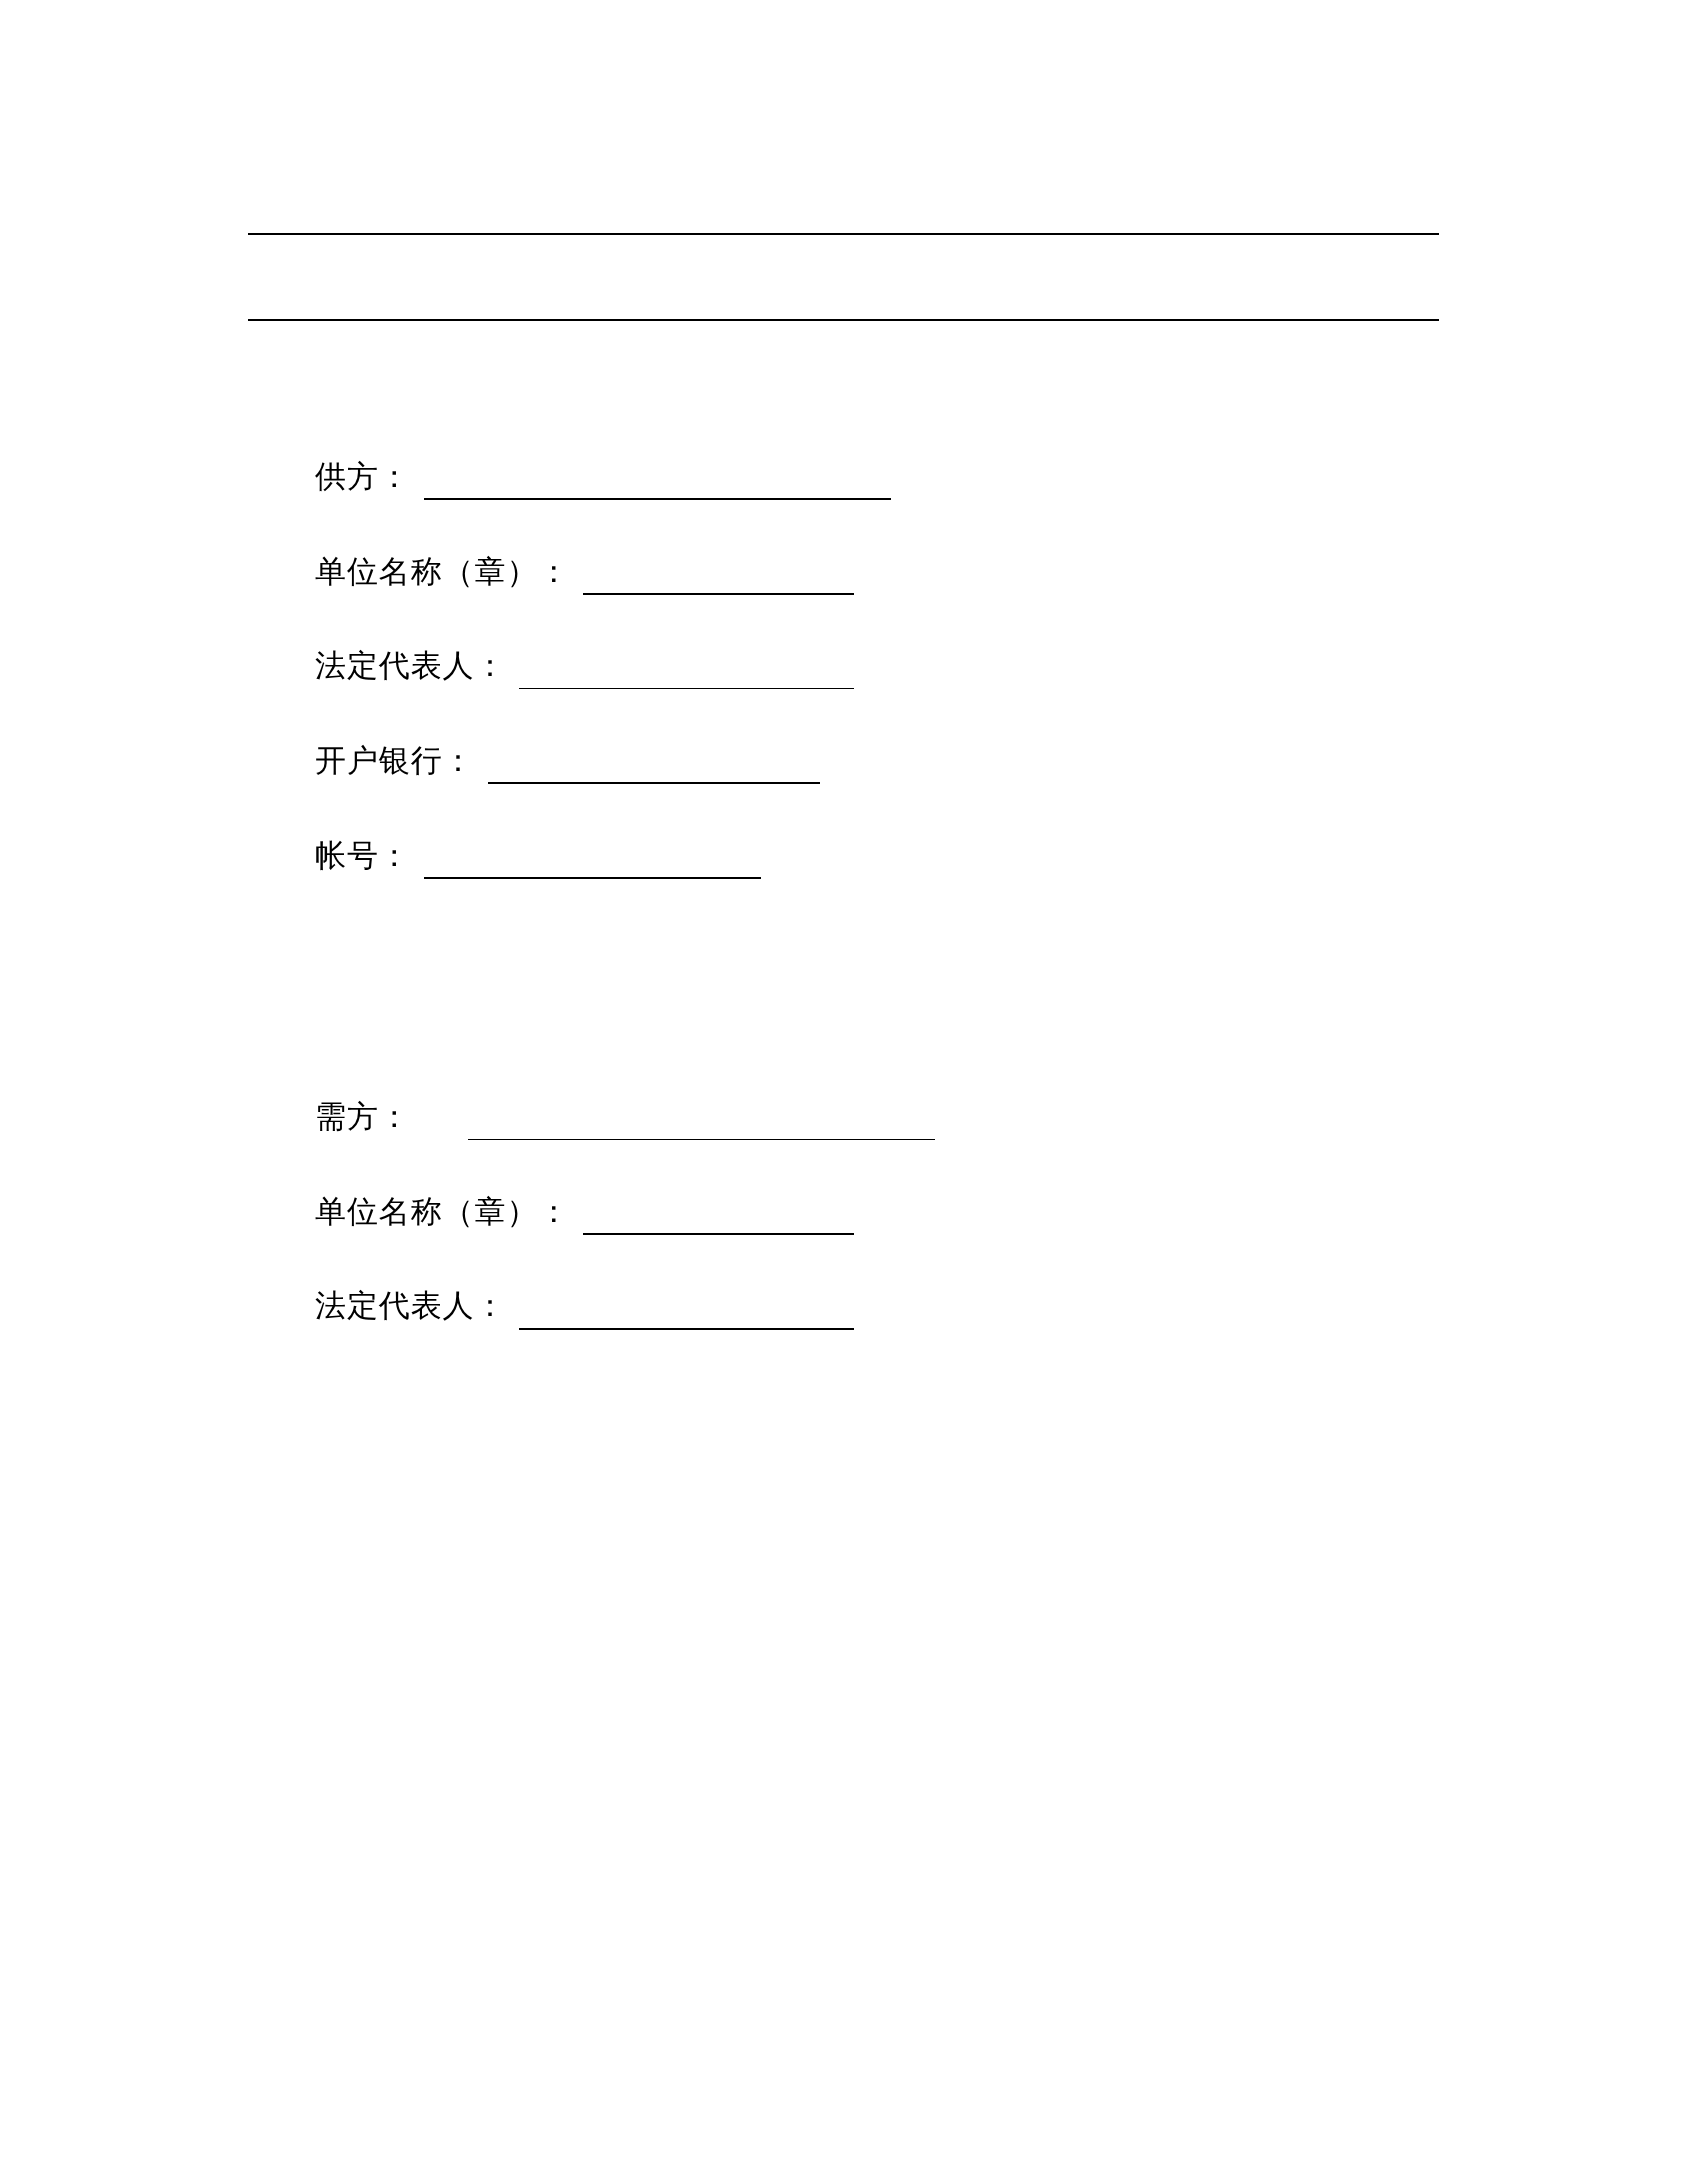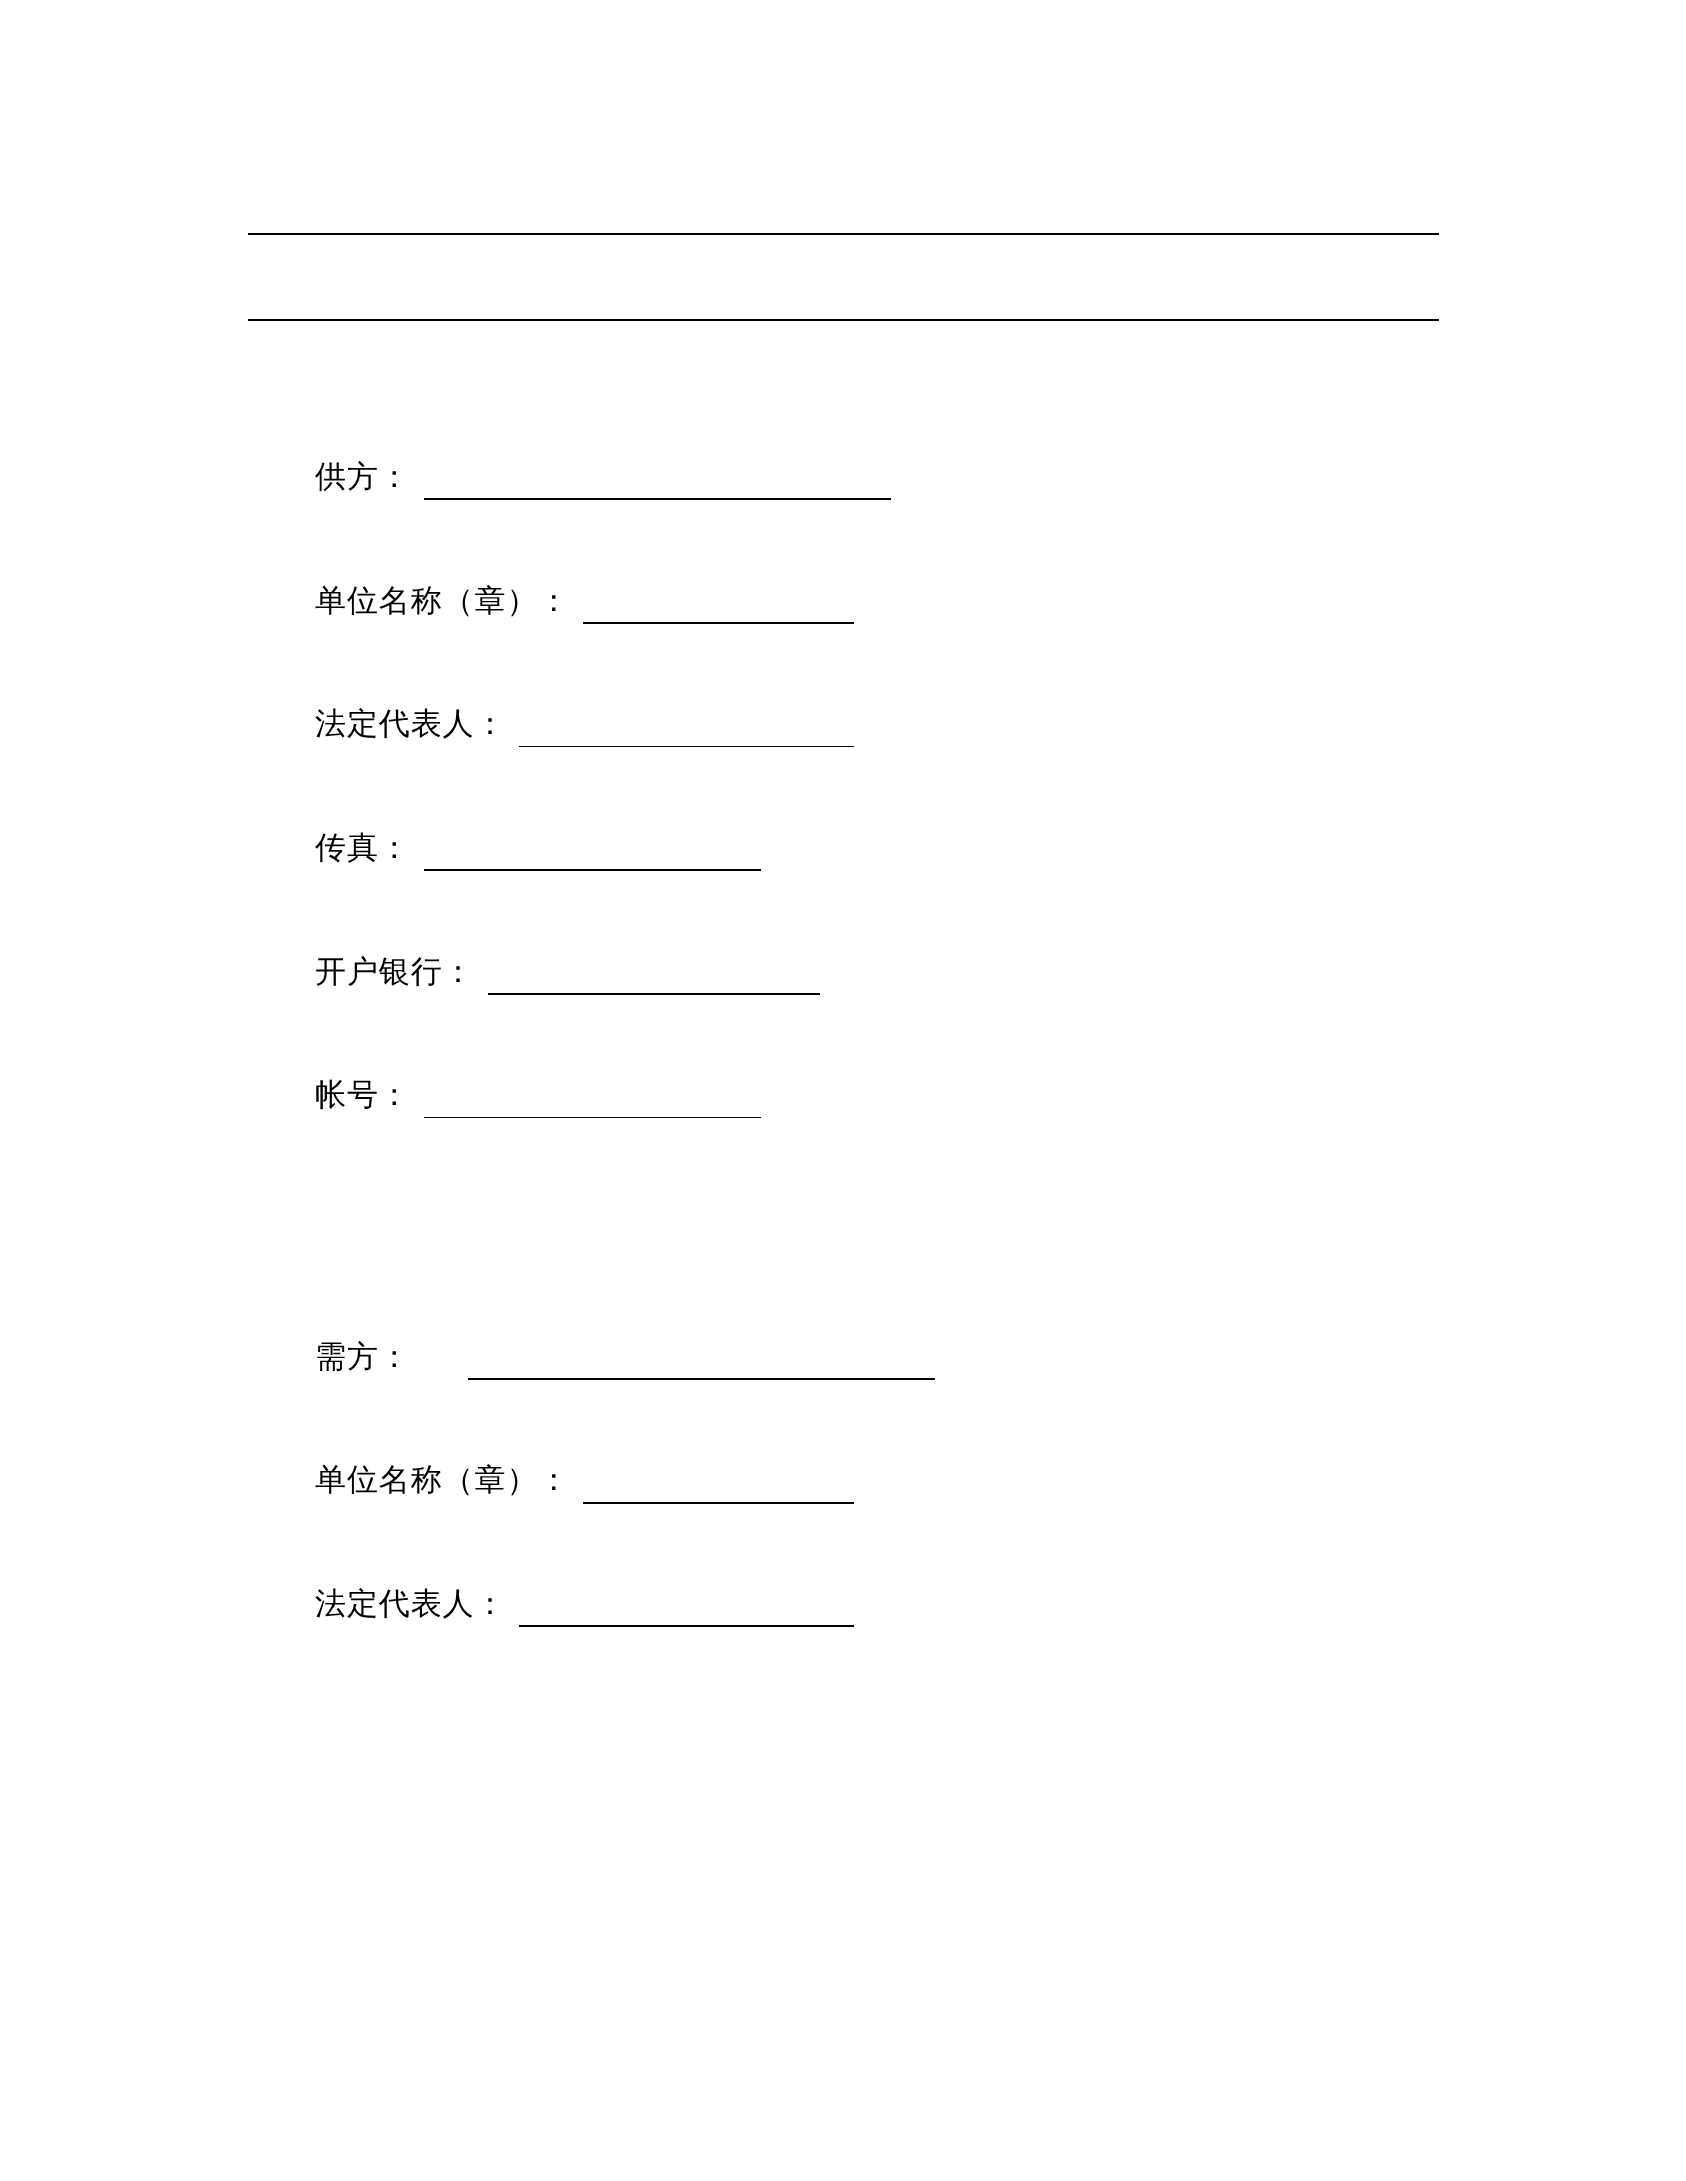--- a/index.html
+++ b/index.html
@@ -24,21 +24,21 @@
   .rule-2 { top: 319px; }
   .fields {
     position: absolute;
     left: 315px;
     top: 321px;
     display: flow-root;
   }
   .field-row {
     display: flex;
     align-items: flex-end;
-    margin-top: 88px;
+    margin-top: 59px;
     font-size: 31px;
     line-height: 1.15;
     white-space: nowrap;
   }
   .section-supplier .field-row:first-child { margin-top: 138px; }
   .section-buyer .field-row:first-child { margin-top: 226px; gap: 44px; }
   .field-label {
     letter-spacing: 0.9px;
     white-space: pre;
   }
@@ -66,24 +66,20 @@
   <div class="field-row">
     <span class="field-label">单位名称（章）：</span>
     <span class="field-blank" style="width: 271px;"></span>
   </div>
 
   <div class="field-row">
     <span class="field-label">法定代表人：</span>
     <span class="field-blank" style="width: 335px;"></span>
   </div>
 
-  <div class="field-row">
-    <span class="field-label">传真：</span>
-    <span class="field-blank" style="width: 337px;"></span>
-  </div>
 
   <div class="field-row">
     <span class="field-label">开户银行：</span>
     <span class="field-blank" style="width: 332px;"></span>
   </div>
 
   <div class="field-row">
     <span class="field-label">帐号：</span>
     <span class="field-blank" style="width: 337px;"></span>
   </div>

